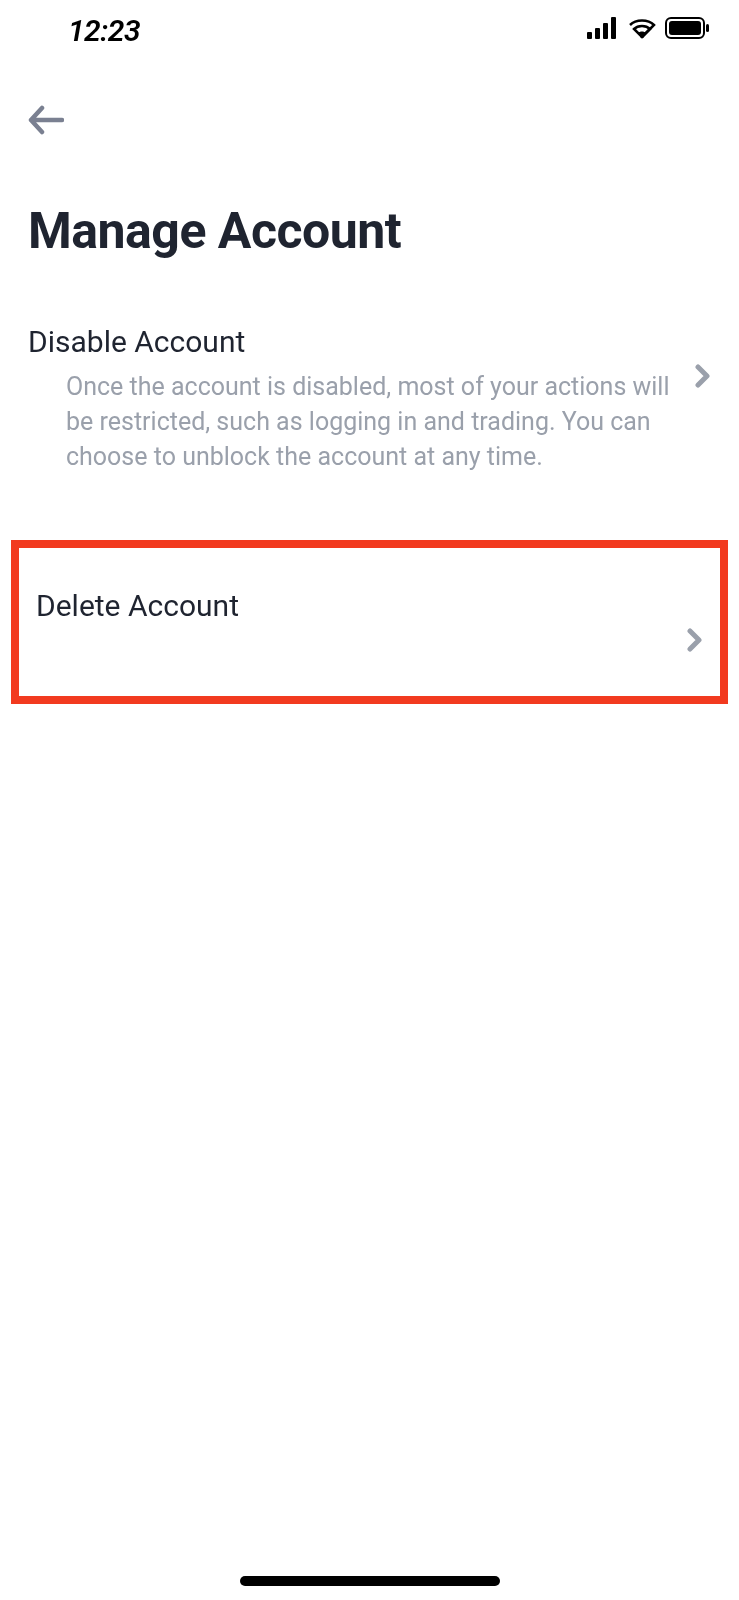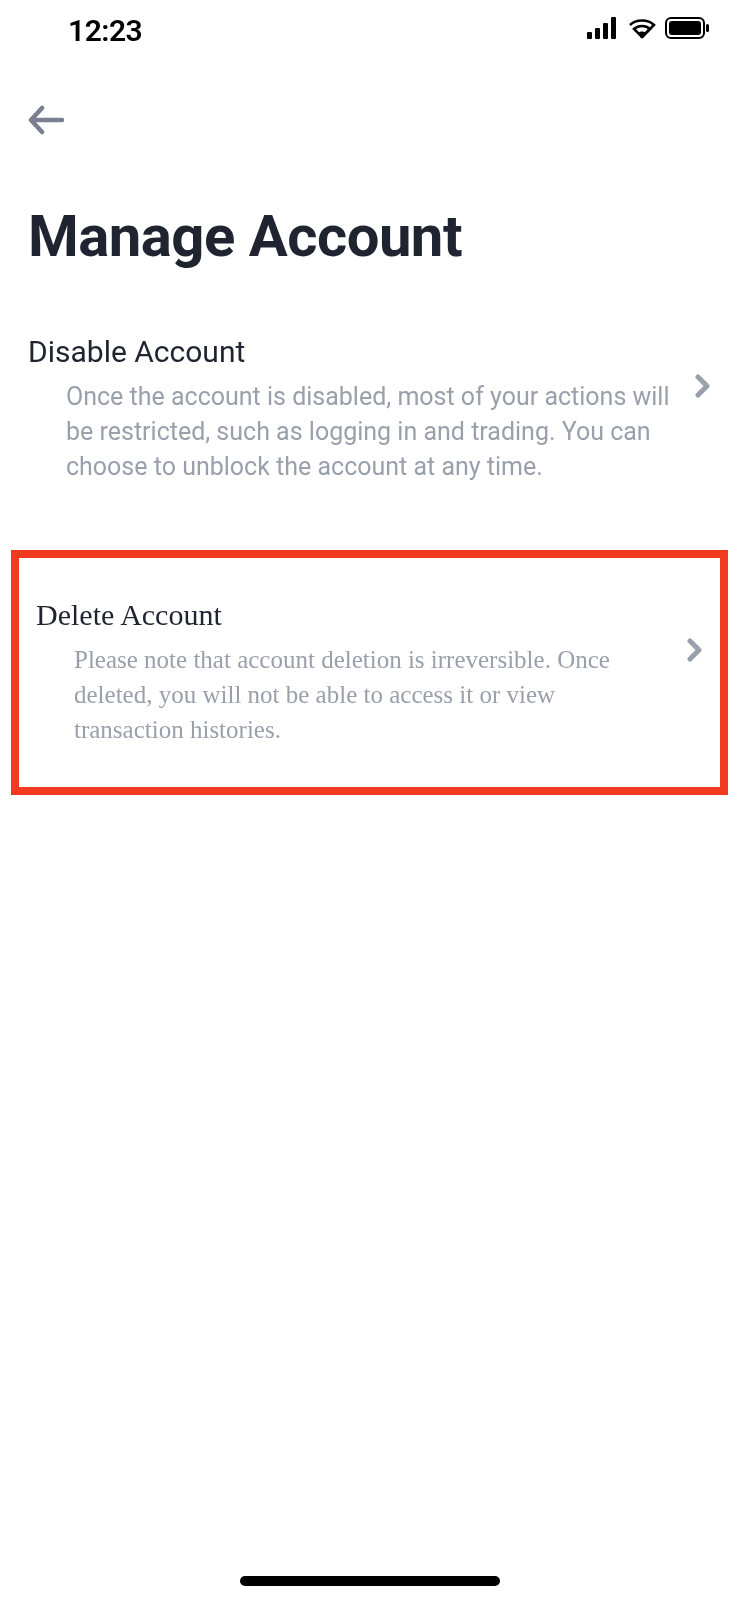--- a/index.html
+++ b/index.html
@@ -10,20 +10,21 @@
     font-family: -apple-system, BlinkMacSystemFont, "Segoe UI", Roboto, Helvetica, Arial, sans-serif;
     position: relative;
     overflow: hidden;
   }
   .status-bar {
     display: flex;
     justify-content: space-between;
     align-items: center;
     padding: 0 28px 0 28px;
     height: 60px;
+    font-style: italic;
   }
   .status-time {
     font-size: 30px;
     font-weight: 600;
     color: #000;
     letter-spacing: -0.5px;
     padding-left: 40px;
   }
   .status-right {
     display: flex;
@@ -35,21 +36,21 @@
   }
   .back-btn {
     width: 40px;
     height: 40px;
     display: flex;
     align-items: center;
     justify-content: flex-start;
     cursor: pointer;
   }
   .page-title {
-    font-size: 58px;
+    font-size: 50px;
     font-weight: 700;
     color: #1f2430;
     padding: 60px 28px 40px 28px;
     letter-spacing: -0.5px;
   }
   .option {
     padding: 24px 28px 30px 28px;
     display: flex;
     align-items: flex-start;
     gap: 18px;
@@ -73,21 +74,20 @@
   .chevron {
     margin-top: 40px;
     flex-shrink: 0;
   }
   .highlight-box {
     border: 8px solid #f23a1f;
     margin: 36px 11px 0 11px;
   }
   .highlight-box .option {
     padding: 40px 17px 40px 17px;
-    font-family: Liberation Serif, serif;
   }
   .home-indicator {
     position: absolute;
     bottom: 14px;
     left: 50%;
     transform: translateX(-50%);
     width: 260px;
     height: 10px;
     background: #000;
     border-radius: 6px;
@@ -147,21 +147,20 @@
     <svg width="16" height="24" viewBox="0 0 16 24">
       <path d="M3 3 L12 12 L3 21" stroke="#9aa0ab" stroke-width="5" fill="none" stroke-linecap="round" stroke-linejoin="round"></path>
     </svg>
   </span>
 </div>
 
 <div class="highlight-box">
   <div class="option">
     <div class="option-text">
       <div class="option-title">Delete Account</div>
-      <div class="option-desc">Please note that account deletion is irreversible. Once deleted, you will not be able to access it or view transaction histories.</div>
     </div>
     <span class="chevron">
       <svg width="16" height="24" viewBox="0 0 16 24">
         <path d="M3 3 L12 12 L3 21" stroke="#9aa0ab" stroke-width="5" fill="none" stroke-linecap="round" stroke-linejoin="round"></path>
       </svg>
     </span>
   </div>
 </div>
 
 <div class="home-indicator"></div>

